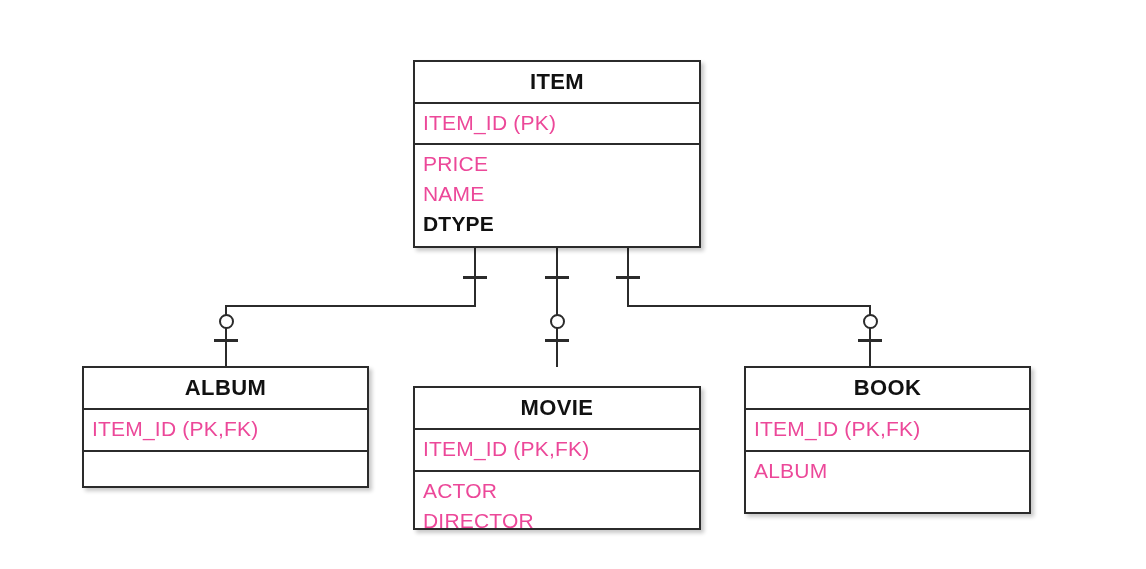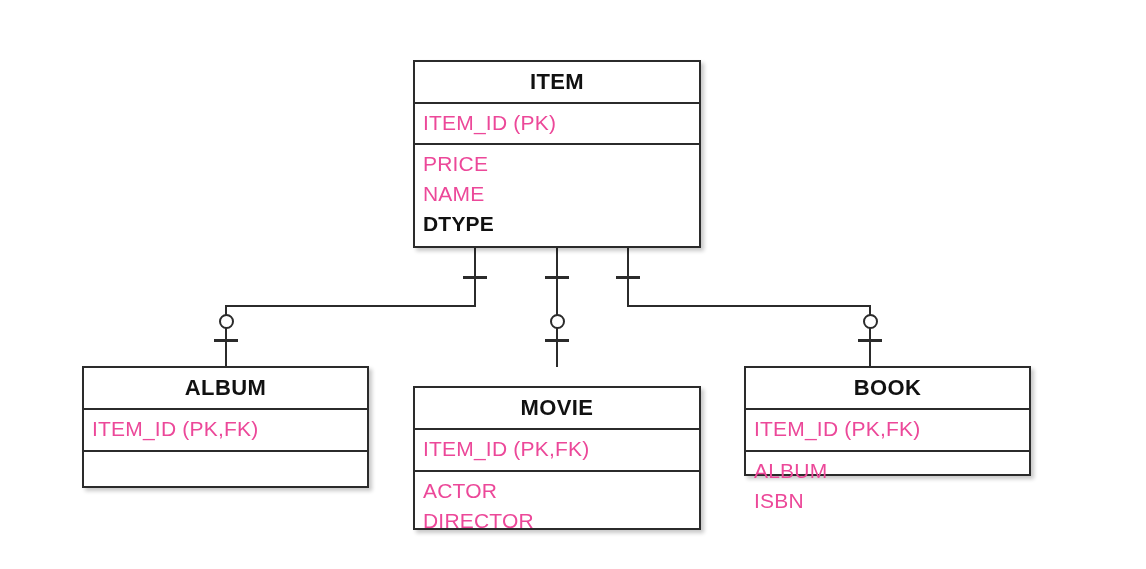--- a/index.html
+++ b/index.html
@@ -119,28 +119,27 @@
     <div class="entity-title">MOVIE</div>
     <div class="entity-section divided" style="height:42px;">
       <div class="attr">ITEM_ID (PK,FK)</div>
     </div>
     <div class="entity-section">
       <div class="attr">ACTOR</div>
       <div class="attr">DIRECTOR</div>
     </div>
   </div>
 
-  <div class="entity" style="left:744px; top:366px; width:287px; height:110px;">
+  <div class="entity" style="left:744px; top:366px; width:287px; height:148px;">
     <div class="entity-title">BOOK</div>
     <div class="entity-section divided" style="height:42px;">
       <div class="attr">ITEM_ID (PK,FK)</div>
     </div>
     <div class="entity-section">
       <div class="attr">ALBUM</div>
-      <div class="attr">ISBN</div>
     </div>
   </div>
 
   <div>
 
     <div class="seg-v" style="left:474px; top:246px; height:61px;"></div>
     <div class="tick-one" style="left:463px; top:276px;"></div>
 
     <div class="seg-h" style="left:225px; top:305px; width:251px;"></div>
 

